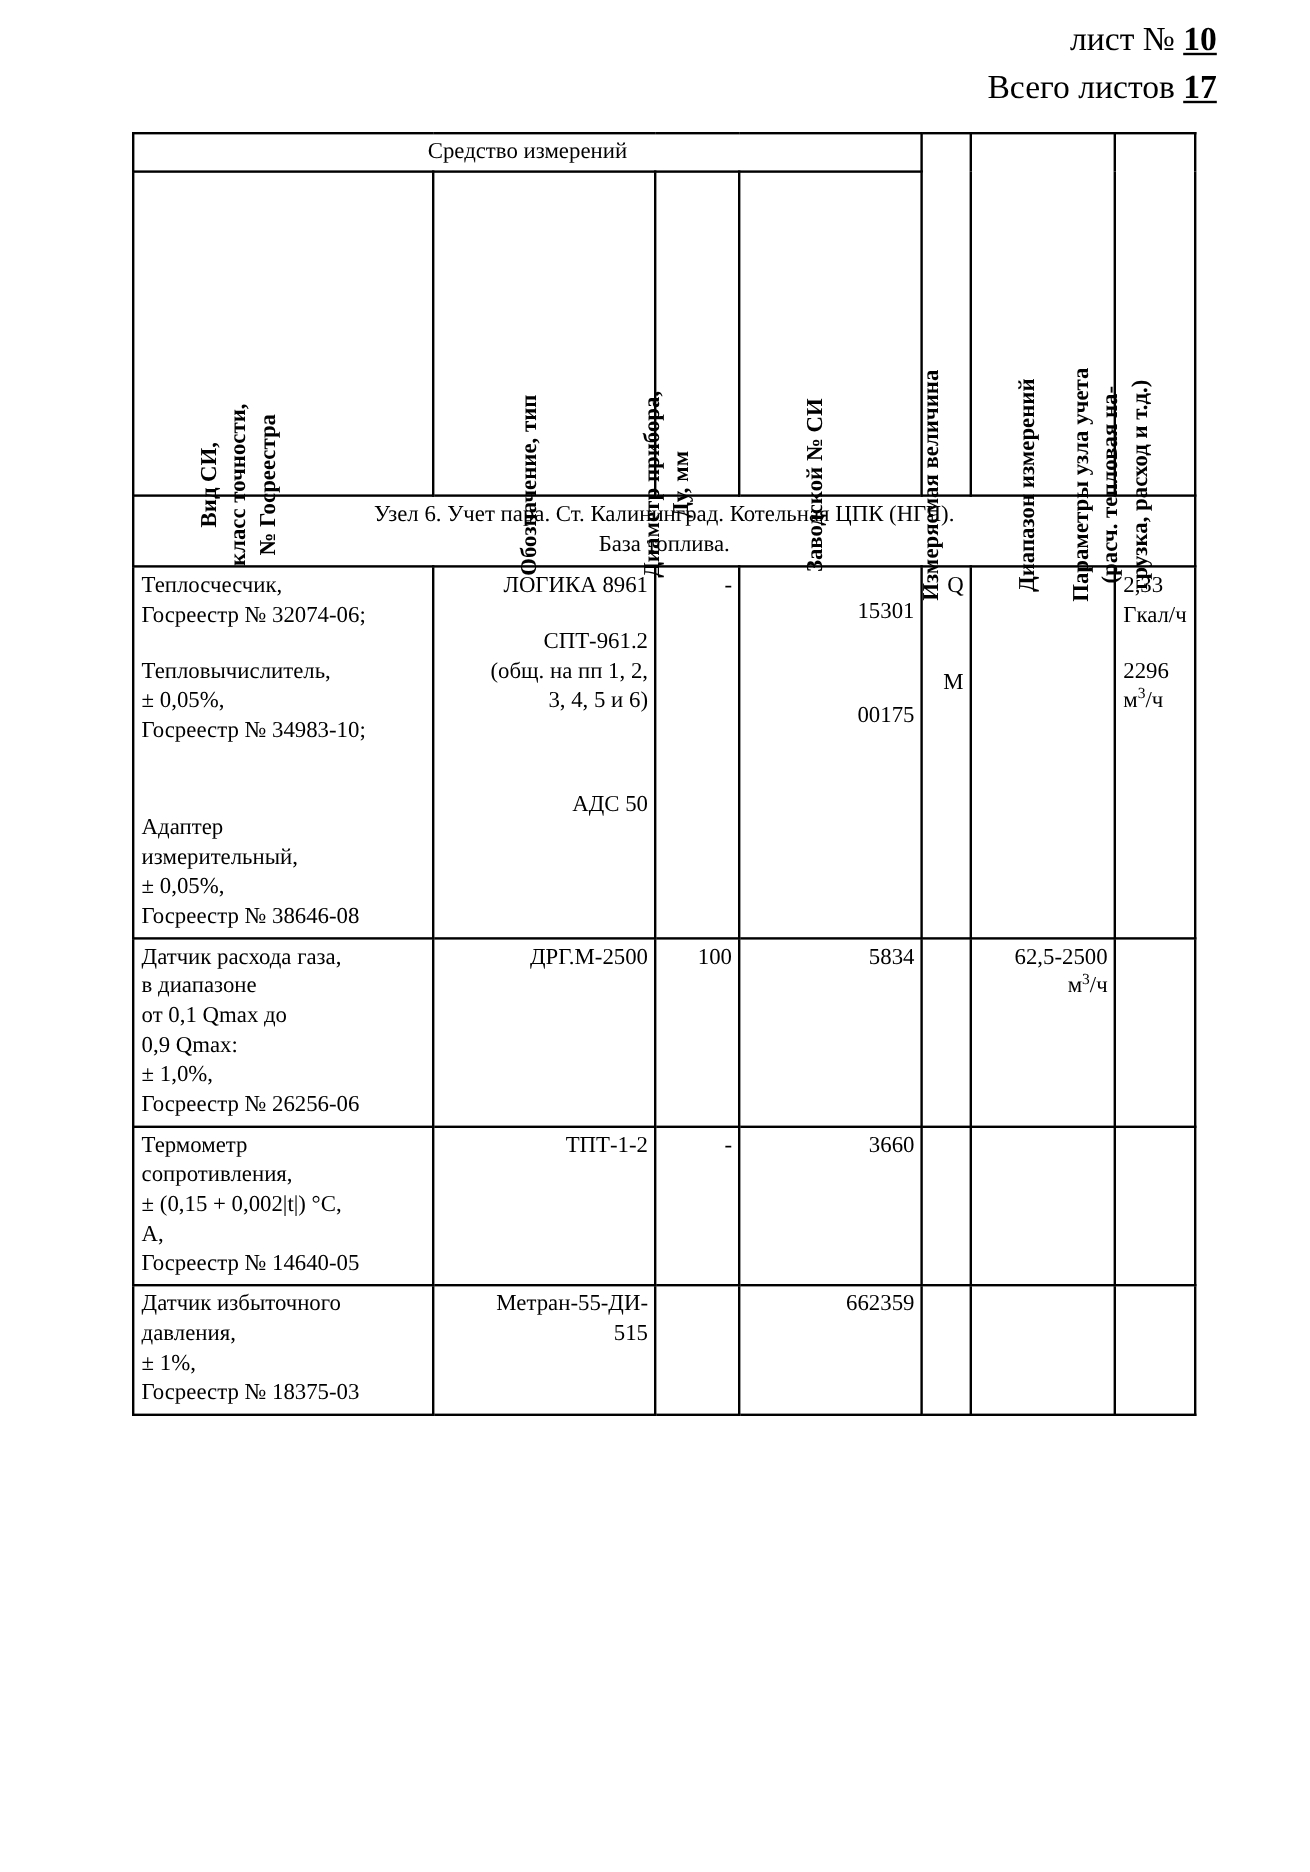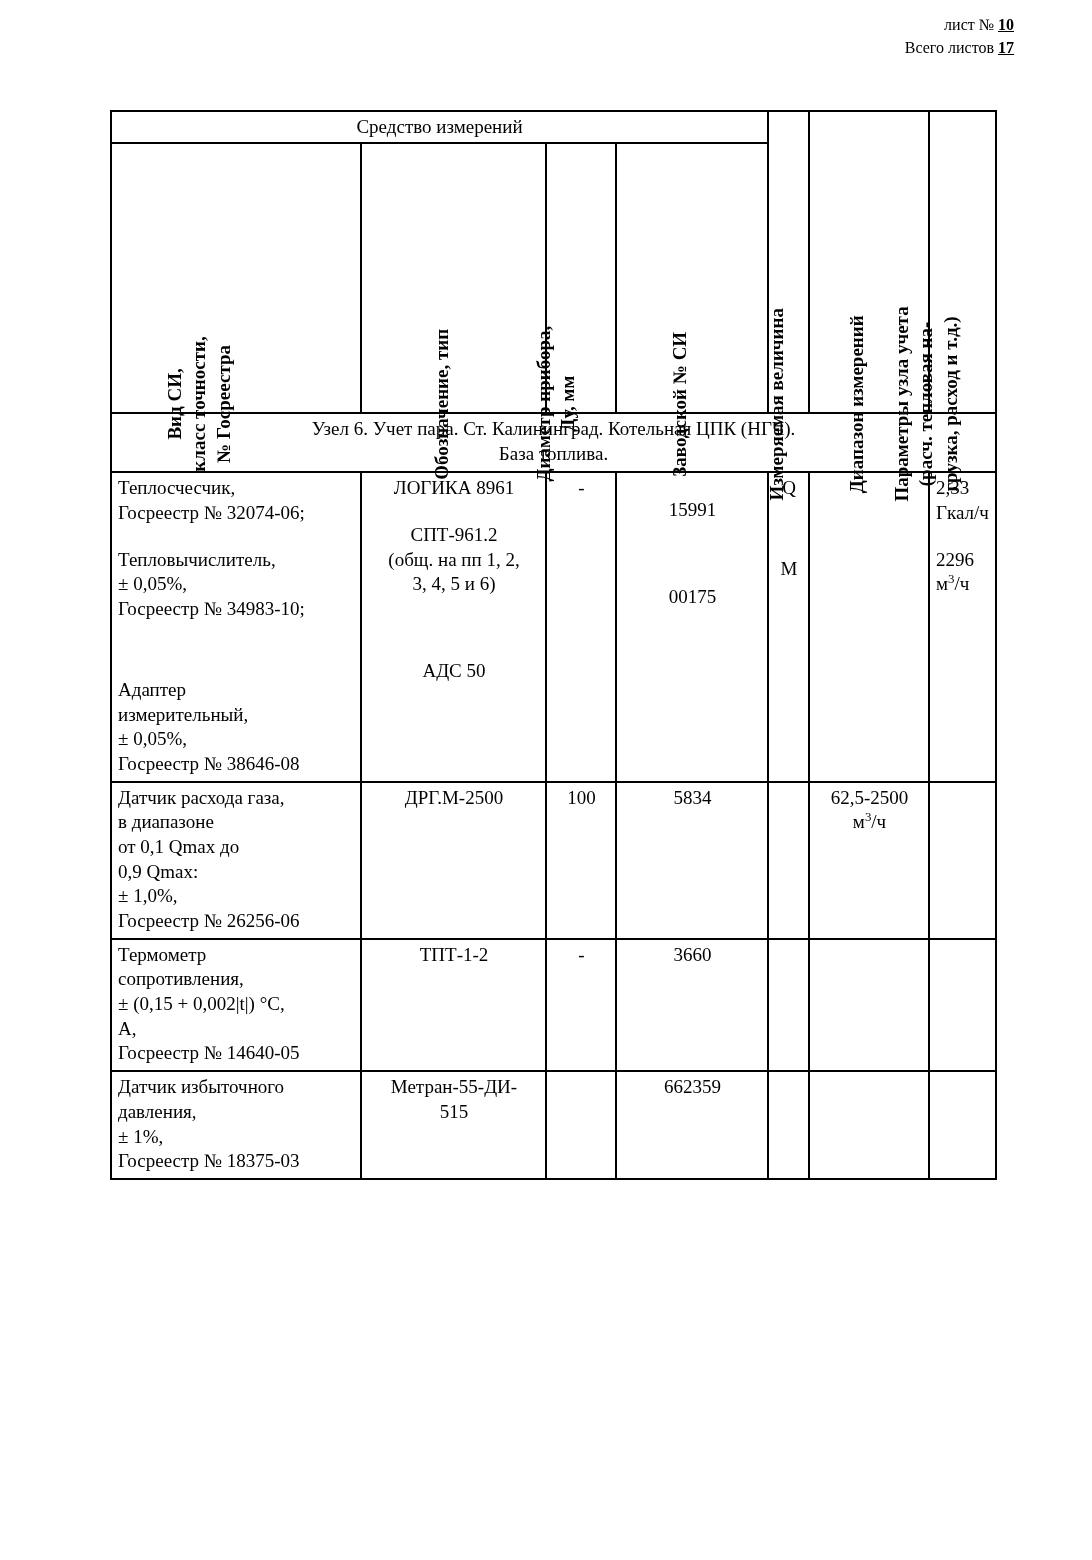--- a/index.html
+++ b/index.html
@@ -16,21 +16,21 @@
     color: #000000;
     overflow: hidden;
   }
 
   
   .page-header {
     position: absolute;
     top: 14px;
     right: 78px;
     text-align: right;
-    font-size: 16px;
+    font-size: 28px;
     line-height: 1.42;
     font-weight: 400;
   }
   .page-header .hdr-line {
     white-space: nowrap;
   }
   .page-header .num {
     text-decoration: underline;
     font-weight: 700;
   }
@@ -100,21 +100,21 @@
     line-height: 1.30;
     padding: 3px 6px 5px 6px !important;
     vertical-align: middle !important;
   }
 
   
   .cell {
     padding: 3px 5px 4px 6px !important;
   }
   .cell-l { text-align: left; }
-  .cell-c { text-align: center; }
+  .cell-c { text-align: right; }
 
   .blk { display: block; white-space: pre-line; }
   .gap-sm { display: block; height: 22px; }
   .gap-md { display: block; height: 56px; }
   .gap-lg { display: block; height: 62px; }
 
   sup.sup {
     font-size: 0.68em;
     vertical-align: super;
     line-height: 0;
@@ -224,21 +224,21 @@
 (общ. на пп 1, 2,
 3, 4, 5 и 6)</span>
       <span class="gap-lg"></span>
       <span class="blk">АДС 50</span>
     </td>
     <td class="cell cell-c">
       <span class="blk">-</span>
     </td>
     <td class="cell cell-c">
       <span class="gap-sm"></span>
-      <span class="blk">15991</span>
+      <span class="blk">15301</span>
       <span class="gap-lg"></span>
       <span class="blk">00175</span>
     </td>
     <td class="cell cell-c">
       <span class="blk">Q</span>
       <span class="gap-md"></span>
       <span class="blk">M</span>
     </td>
     <td class="cell cell-c">
       <span class="blk"></span>

